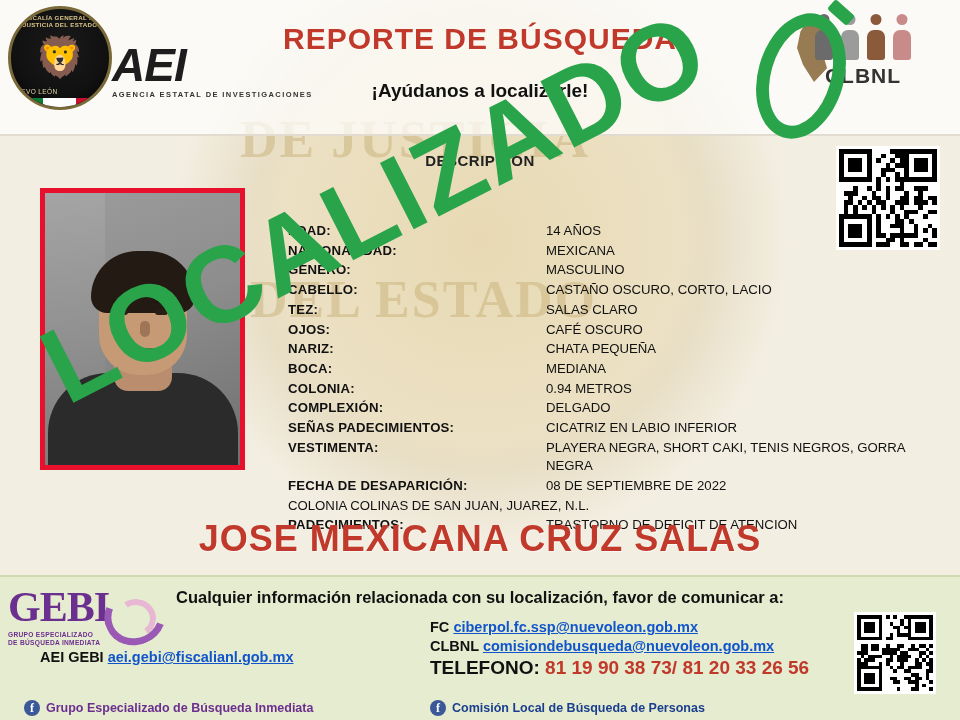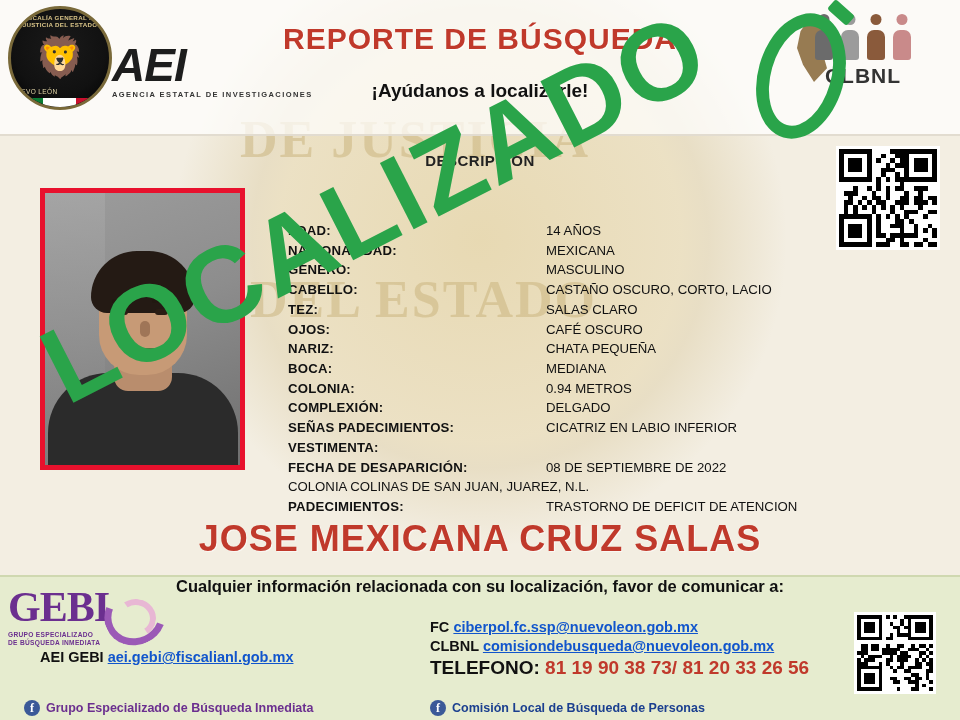--- a/index.html
+++ b/index.html
@@ -189,21 +189,21 @@
     font-size:36px; font-weight:bold; color:#c0392b; letter-spacing:1px;
     text-shadow:1px 1px 0 rgba(255,255,255,.6);
   }
   .footer {
     position:absolute; left:0; right:0; bottom:0; height:145px; z-index:4;
     background:#e6eccf;
     border-top:2px solid #cfd8b0;
   }
   .footer .line {
     text-align:center; font-size:16.5px; font-weight:bold; color:#111;
-    padding-top:0;
+    padding-top:11px;
   }
   .gebi {
     position:absolute; left:8px; top:6px; width:165px; height:70px;
   }
   .gebi .g {
     font-family:"Liberation Serif", serif;
     font-size:42px; font-weight:bold; color:#6b2f8f; letter-spacing:-1px;
   }
   .gebi .sub { font-size:6.6px; color:#6b2f8f; font-weight:bold; letter-spacing:.3px; line-height:1.15; width:96px; }
   .gebi .swoosh {
@@ -812,20 +812,21 @@
       <div class="frow">
         <div class="flabel">COMPLEXIÓN:</div>
         <div class="fvalue">DELGADO</div>
       </div>
       <div class="frow">
         <div class="flabel">SEÑAS PADECIMIENTOS:</div>
         <div class="fvalue">CICATRIZ  EN LABIO INFERIOR</div>
       </div>
       <div class="frow">
         <div class="flabel">VESTIMENTA:</div>
+        <div class="fvalue">PLAYERA NEGRA, SHORT CAKI, TENIS NEGROS, GORRA NEGRA</div>
       </div>
       <div class="frow">
         <div class="flabel">FECHA DE DESAPARICIÓN:</div>
         <div class="fvalue">08 DE SEPTIEMBRE DE 2022</div>
       </div>
       <div class="frow">
         <div class="fvalue">COLONIA COLINAS DE SAN JUAN,  JUAREZ, N.L.</div>
       </div>
       <div class="frow">
         <div class="flabel">PADECIMIENTOS:</div>

